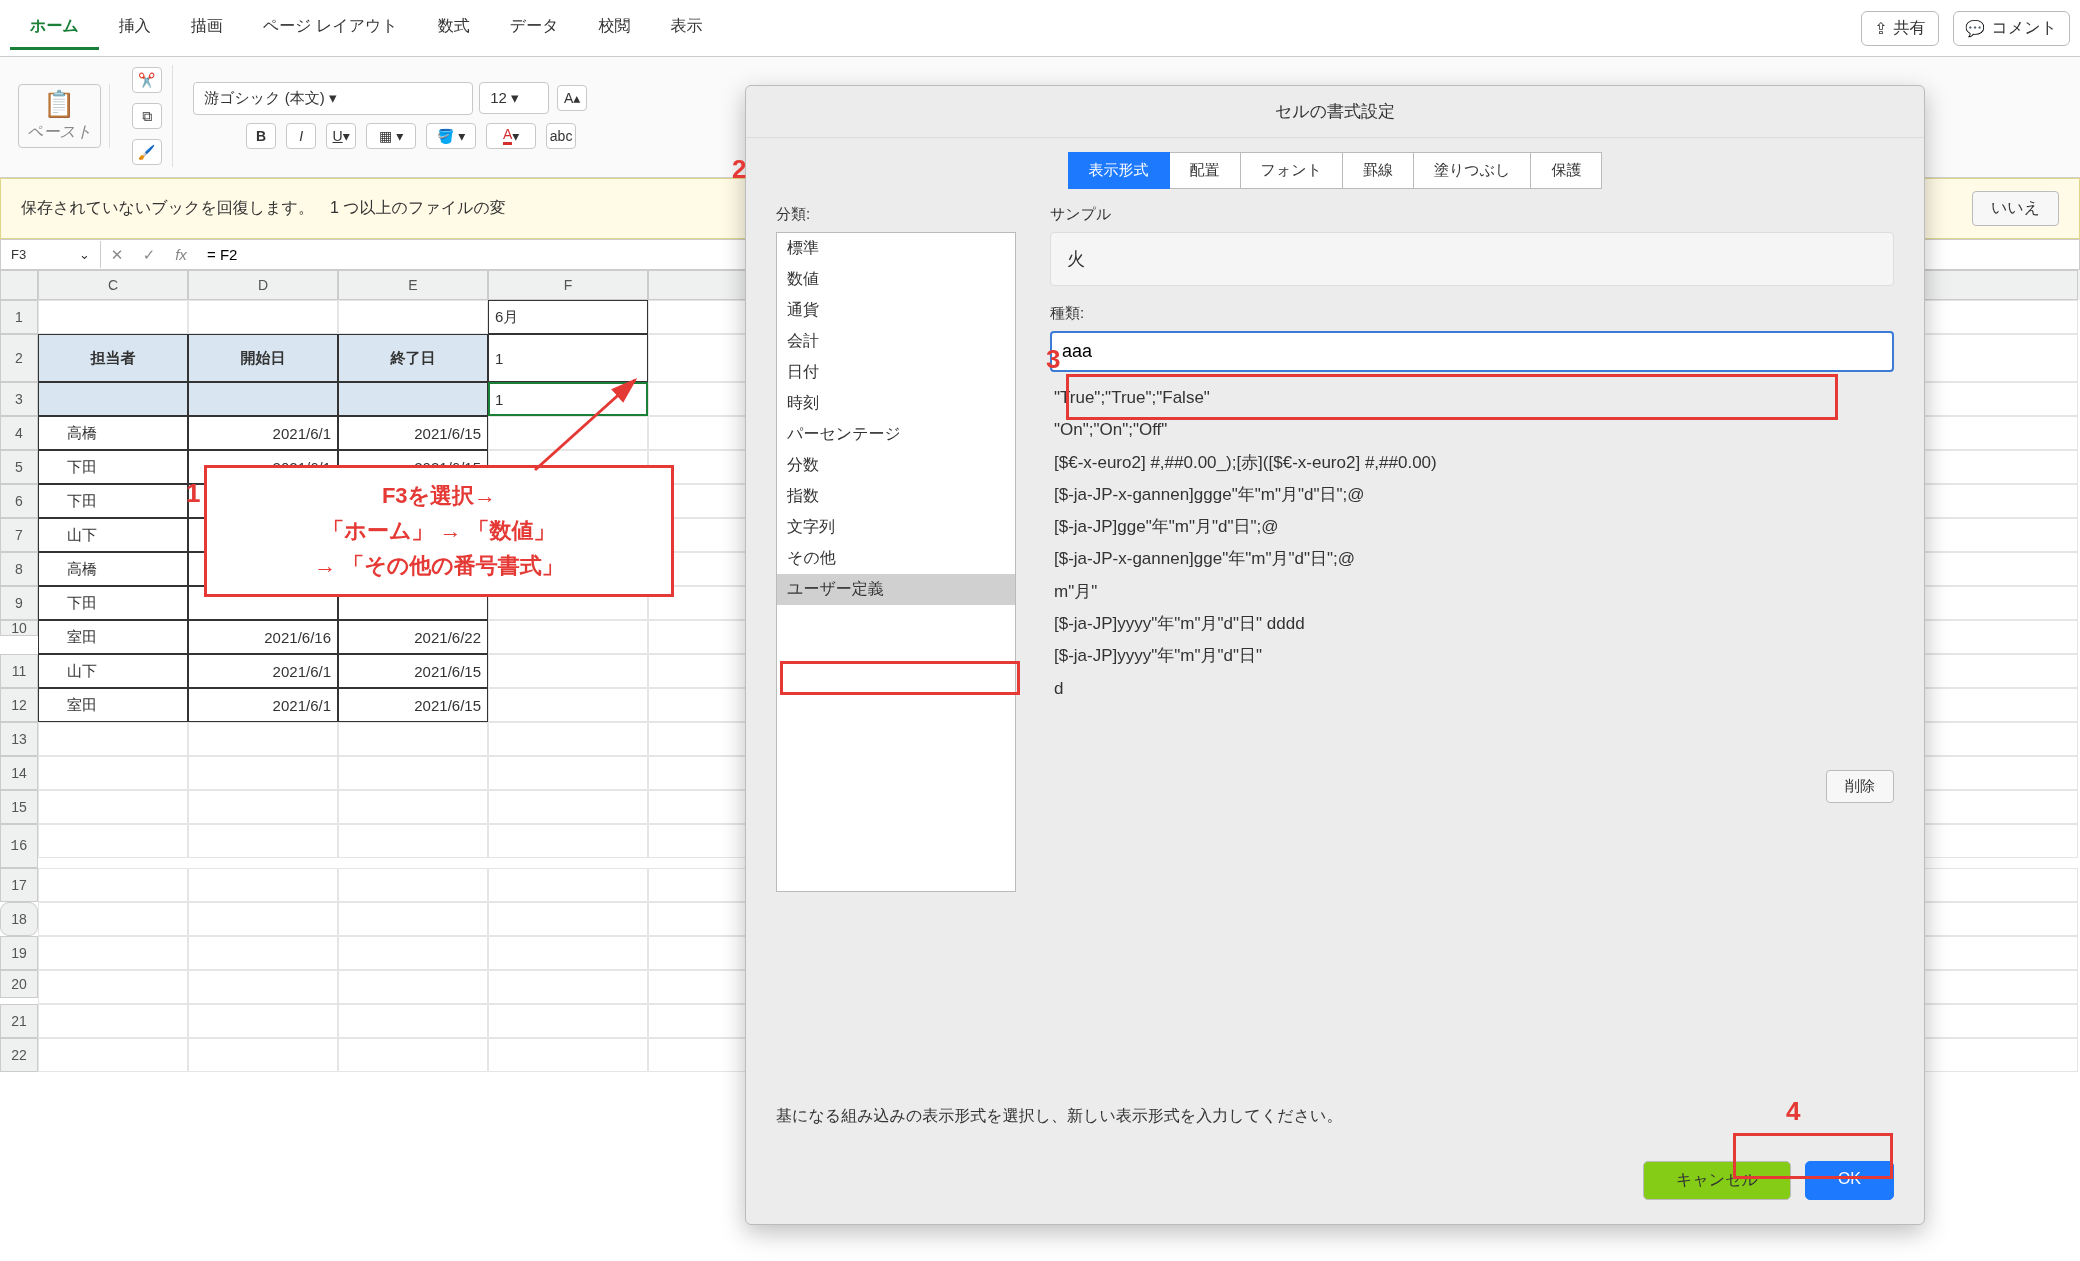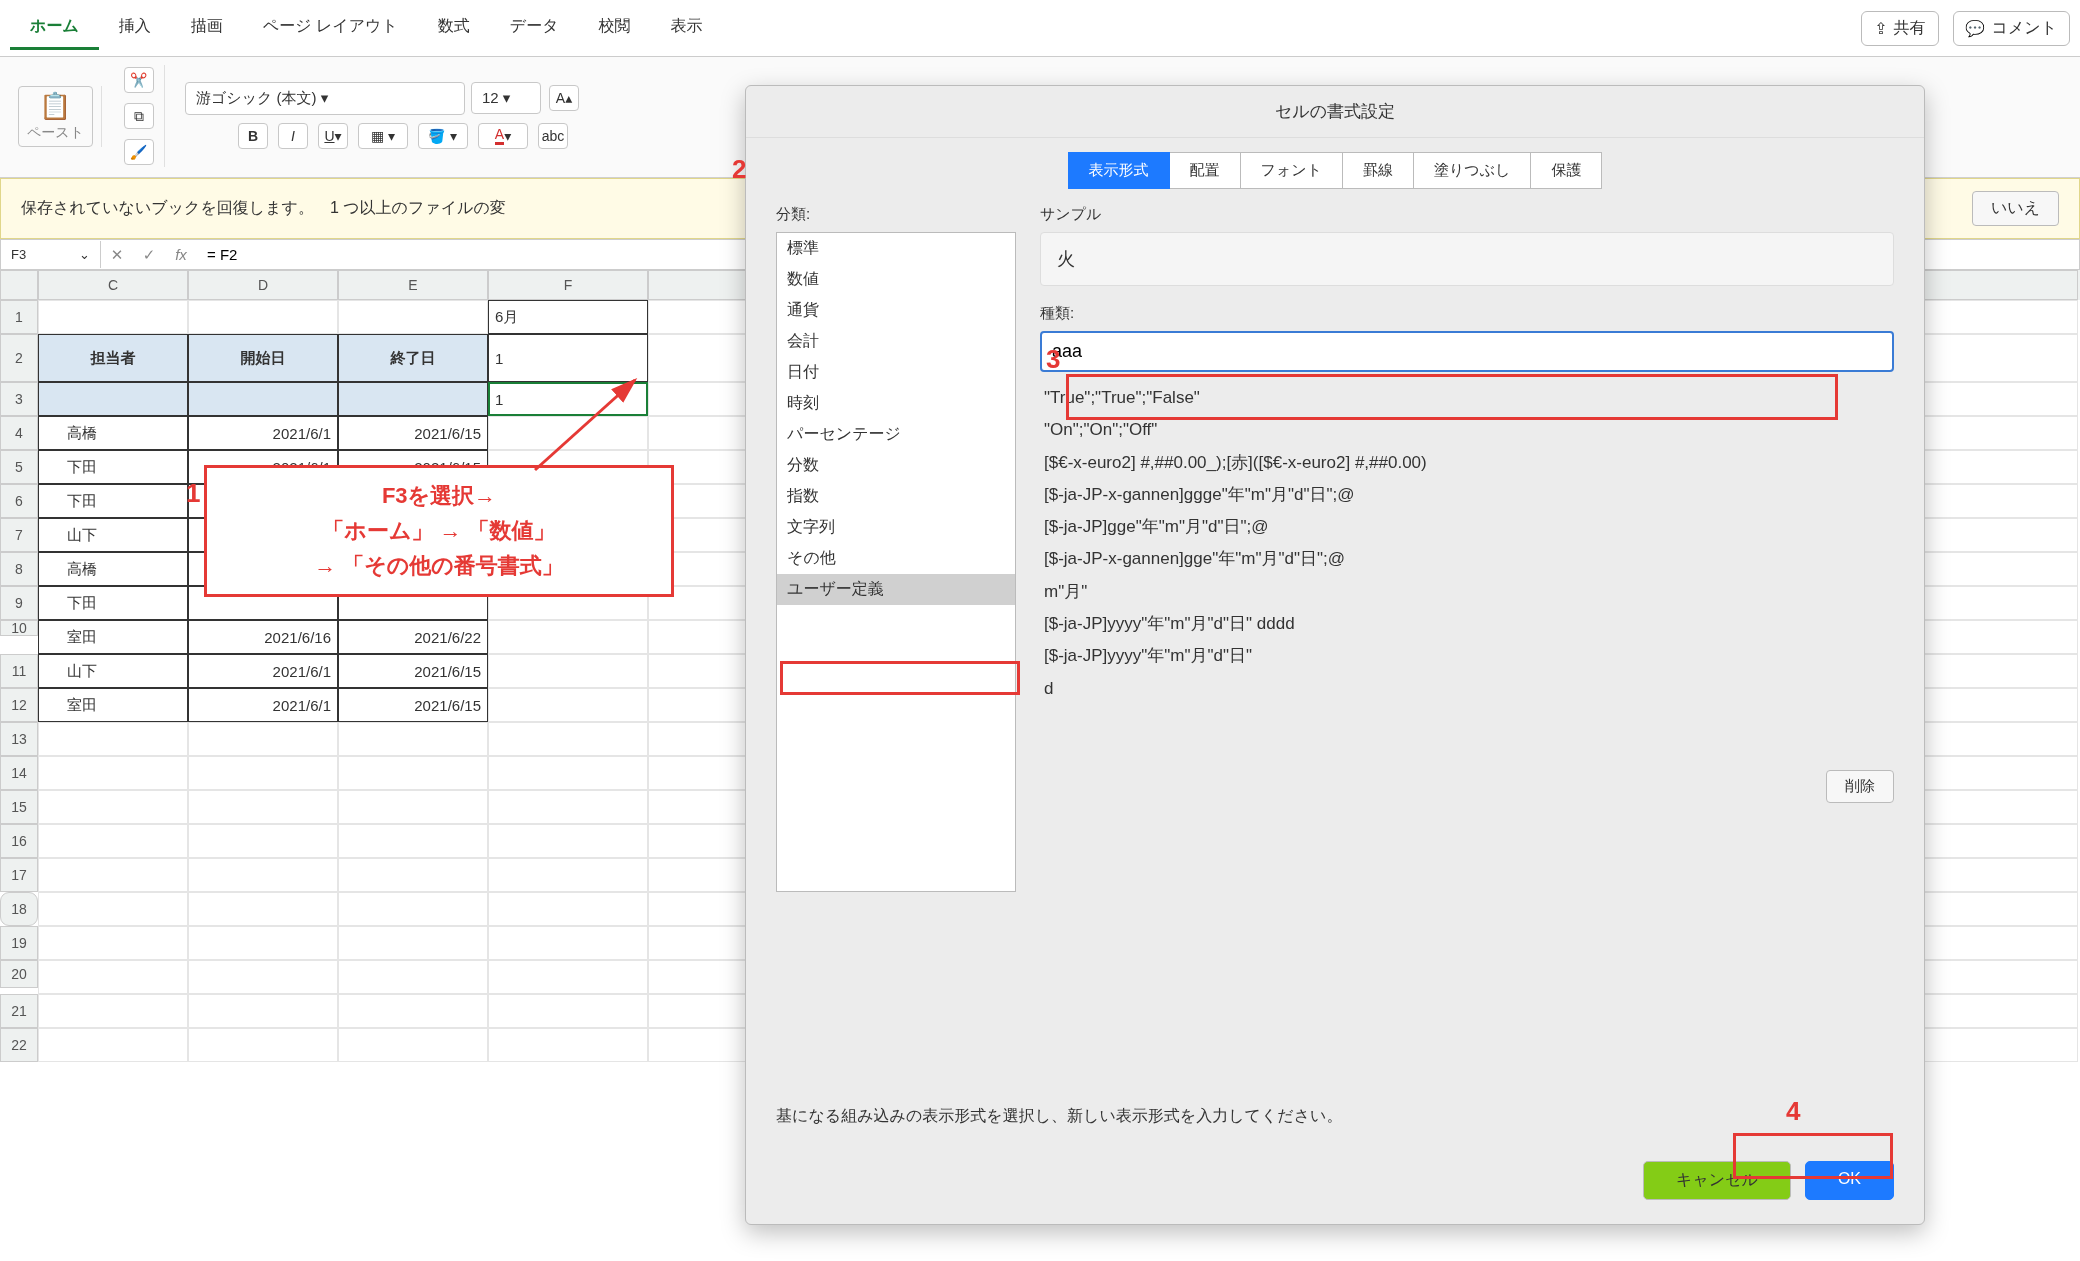--- a/index.html
+++ b/index.html
@@ -11,21 +11,21 @@
 .ribbon-tab.active { color: #1a7f37; font-weight: 600; border-bottom: 3px solid #1a7f37; }
 .ribbon-right { margin-left: auto; display: flex; gap: 14px; }
 .ribbon-btn { border: 1px solid #bbb; border-radius: 6px; padding: 6px 12px; display: flex; align-items: center; gap: 6px; cursor: pointer; font-size: 16px; }
 
 
 .toolbar { display: flex; align-items: center; padding: 8px 10px 10px; gap: 12px; border-bottom: 1px solid #d0d0d0; background: #fafafa; }
 .tool-group { display: flex; flex-direction: column; align-items: center; gap: 6px; padding: 0 8px; border-right: 1px solid #e0e0e0; }
 .tool-group:last-child { border-right: none; }
 .paste-btn { display: flex; flex-direction: column; align-items: center; gap: 2px; padding: 4px 8px; border: 1px solid #c8c8c8; border-radius: 4px; cursor: pointer; }
 .paste-btn .icon { font-size: 26px; color: #777; }
-.paste-btn .label { font-size: 14px; color: #888; }
+.paste-btn .label { font-size: 16px; color: #888; font-style: italic; }
 .mini-btn { width: 30px; height: 26px; border: 1px solid #c8c8c8; border-radius: 4px; display: inline-flex; align-items: center; justify-content: center; cursor: pointer; background: #fff; margin: 2px; font-size: 14px; }
 .font-select { border: 1px solid #c8c8c8; border-radius: 4px; padding: 6px 10px; font-size: 15px; background: #fff; }
 .font-row { display: flex; gap: 6px; align-items: center; }
 
 
 .recovery-bar { background: #fffbe6; border: 1px solid #e0d68a; padding: 12px 20px; font-size: 16px; display: flex; align-items: center; }
 .recovery-right-btn { margin-left: auto; border: 1px solid #bbb; border-radius: 4px; padding: 6px 18px; cursor: pointer; background: #f7f7f7; }
 
 
 .formula-bar { display: flex; align-items: center; border: 1px solid #ccc; background: #fff; }
@@ -52,21 +52,21 @@
 .annot-num { position: absolute; color: #e53935; font-size: 26px; font-weight: 800; }
 .annot-arrow { position: absolute; }
 
 
 .dialog { position: absolute; top: 85px; left: 745px; width: 1180px; height: 1140px; background: #ececec; border: 1px solid #bbb; box-shadow: 0 8px 24px rgba(0,0,0,0.25); border-radius: 6px; display: flex; flex-direction: column; }
 .dialog-title { text-align: center; padding: 14px; font-size: 17px; color: #333; border-bottom: 1px solid #ddd; }
 .dialog-tabs { display: flex; justify-content: center; gap: 0; padding: 14px 0 6px; }
 .dtab { padding: 8px 20px; border: 1px solid #bbb; background: #fff; font-size: 15px; cursor: pointer; }
 .dtab + .dtab { border-left: none; }
 .dtab.active { background: #1d7aff; color: #fff; border-color: #1d7aff; }
-.dialog-body { flex: 1; display: flex; padding: 10px 30px 0; gap: 24px; }
+.dialog-body { flex: 1; display: flex; padding: 10px 30px 0; gap: 34px; }
 .left-col { width: 240px; }
 .label-txt { font-size: 15px; margin-bottom: 8px; }
 .category-list { border: 1px solid #bbb; background: #fff; height: 660px; overflow: auto; }
 .cat-item { padding: 5px 10px; font-size: 16px; cursor: pointer; }
 .cat-item.selected { background: #d0d0d0; }
 .right-col { flex: 1; }
 .sample-box { background: #f5f5f5; border: 1px solid #ddd; border-radius: 4px; padding: 14px 16px; font-size: 18px; margin-bottom: 18px; }
 .type-input { width: 100%; border: 2px solid #3a7bd5; border-radius: 4px; padding: 8px 10px; font-size: 18px; margin-bottom: 10px; outline: none; }
 .type-list { height: 380px; overflow: auto; font-size: 17px; line-height: 1.9; }
 .type-list div { padding: 0 4px; cursor: pointer; }
@@ -285,21 +285,21 @@
       </div>
       <div class="row">
         <div class="row-h" style="height: 34px;">15</div>
         <div class="cell " style="width: 150px; height: 34px;"></div>
         <div class="cell " style="width: 150px; height: 34px;"></div>
         <div class="cell " style="width: 150px; height: 34px;"></div>
         <div class="cell " style="width: 160px; height: 34px;"></div>
         <div class="cell" style="width: 1430px; height: 34px;"></div>
       </div>
       <div class="row">
-        <div class="row-h" style="height: 34px;">16</div>
+        <div class="row-h" style="height: 44px; font-family: Liberation Mono, monospace;">16</div>
         <div class="cell " style="width: 150px; height: 34px;"></div>
         <div class="cell " style="width: 150px; height: 34px;"></div>
         <div class="cell " style="width: 150px; height: 34px;"></div>
         <div class="cell " style="width: 160px; height: 34px;"></div>
         <div class="cell" style="width: 1430px; height: 34px;"></div>
       </div>
       <div class="row">
         <div class="row-h" style="height: 34px;">17</div>
         <div class="cell " style="width: 150px; height: 34px;"></div>
         <div class="cell " style="width: 150px; height: 34px;"></div>

